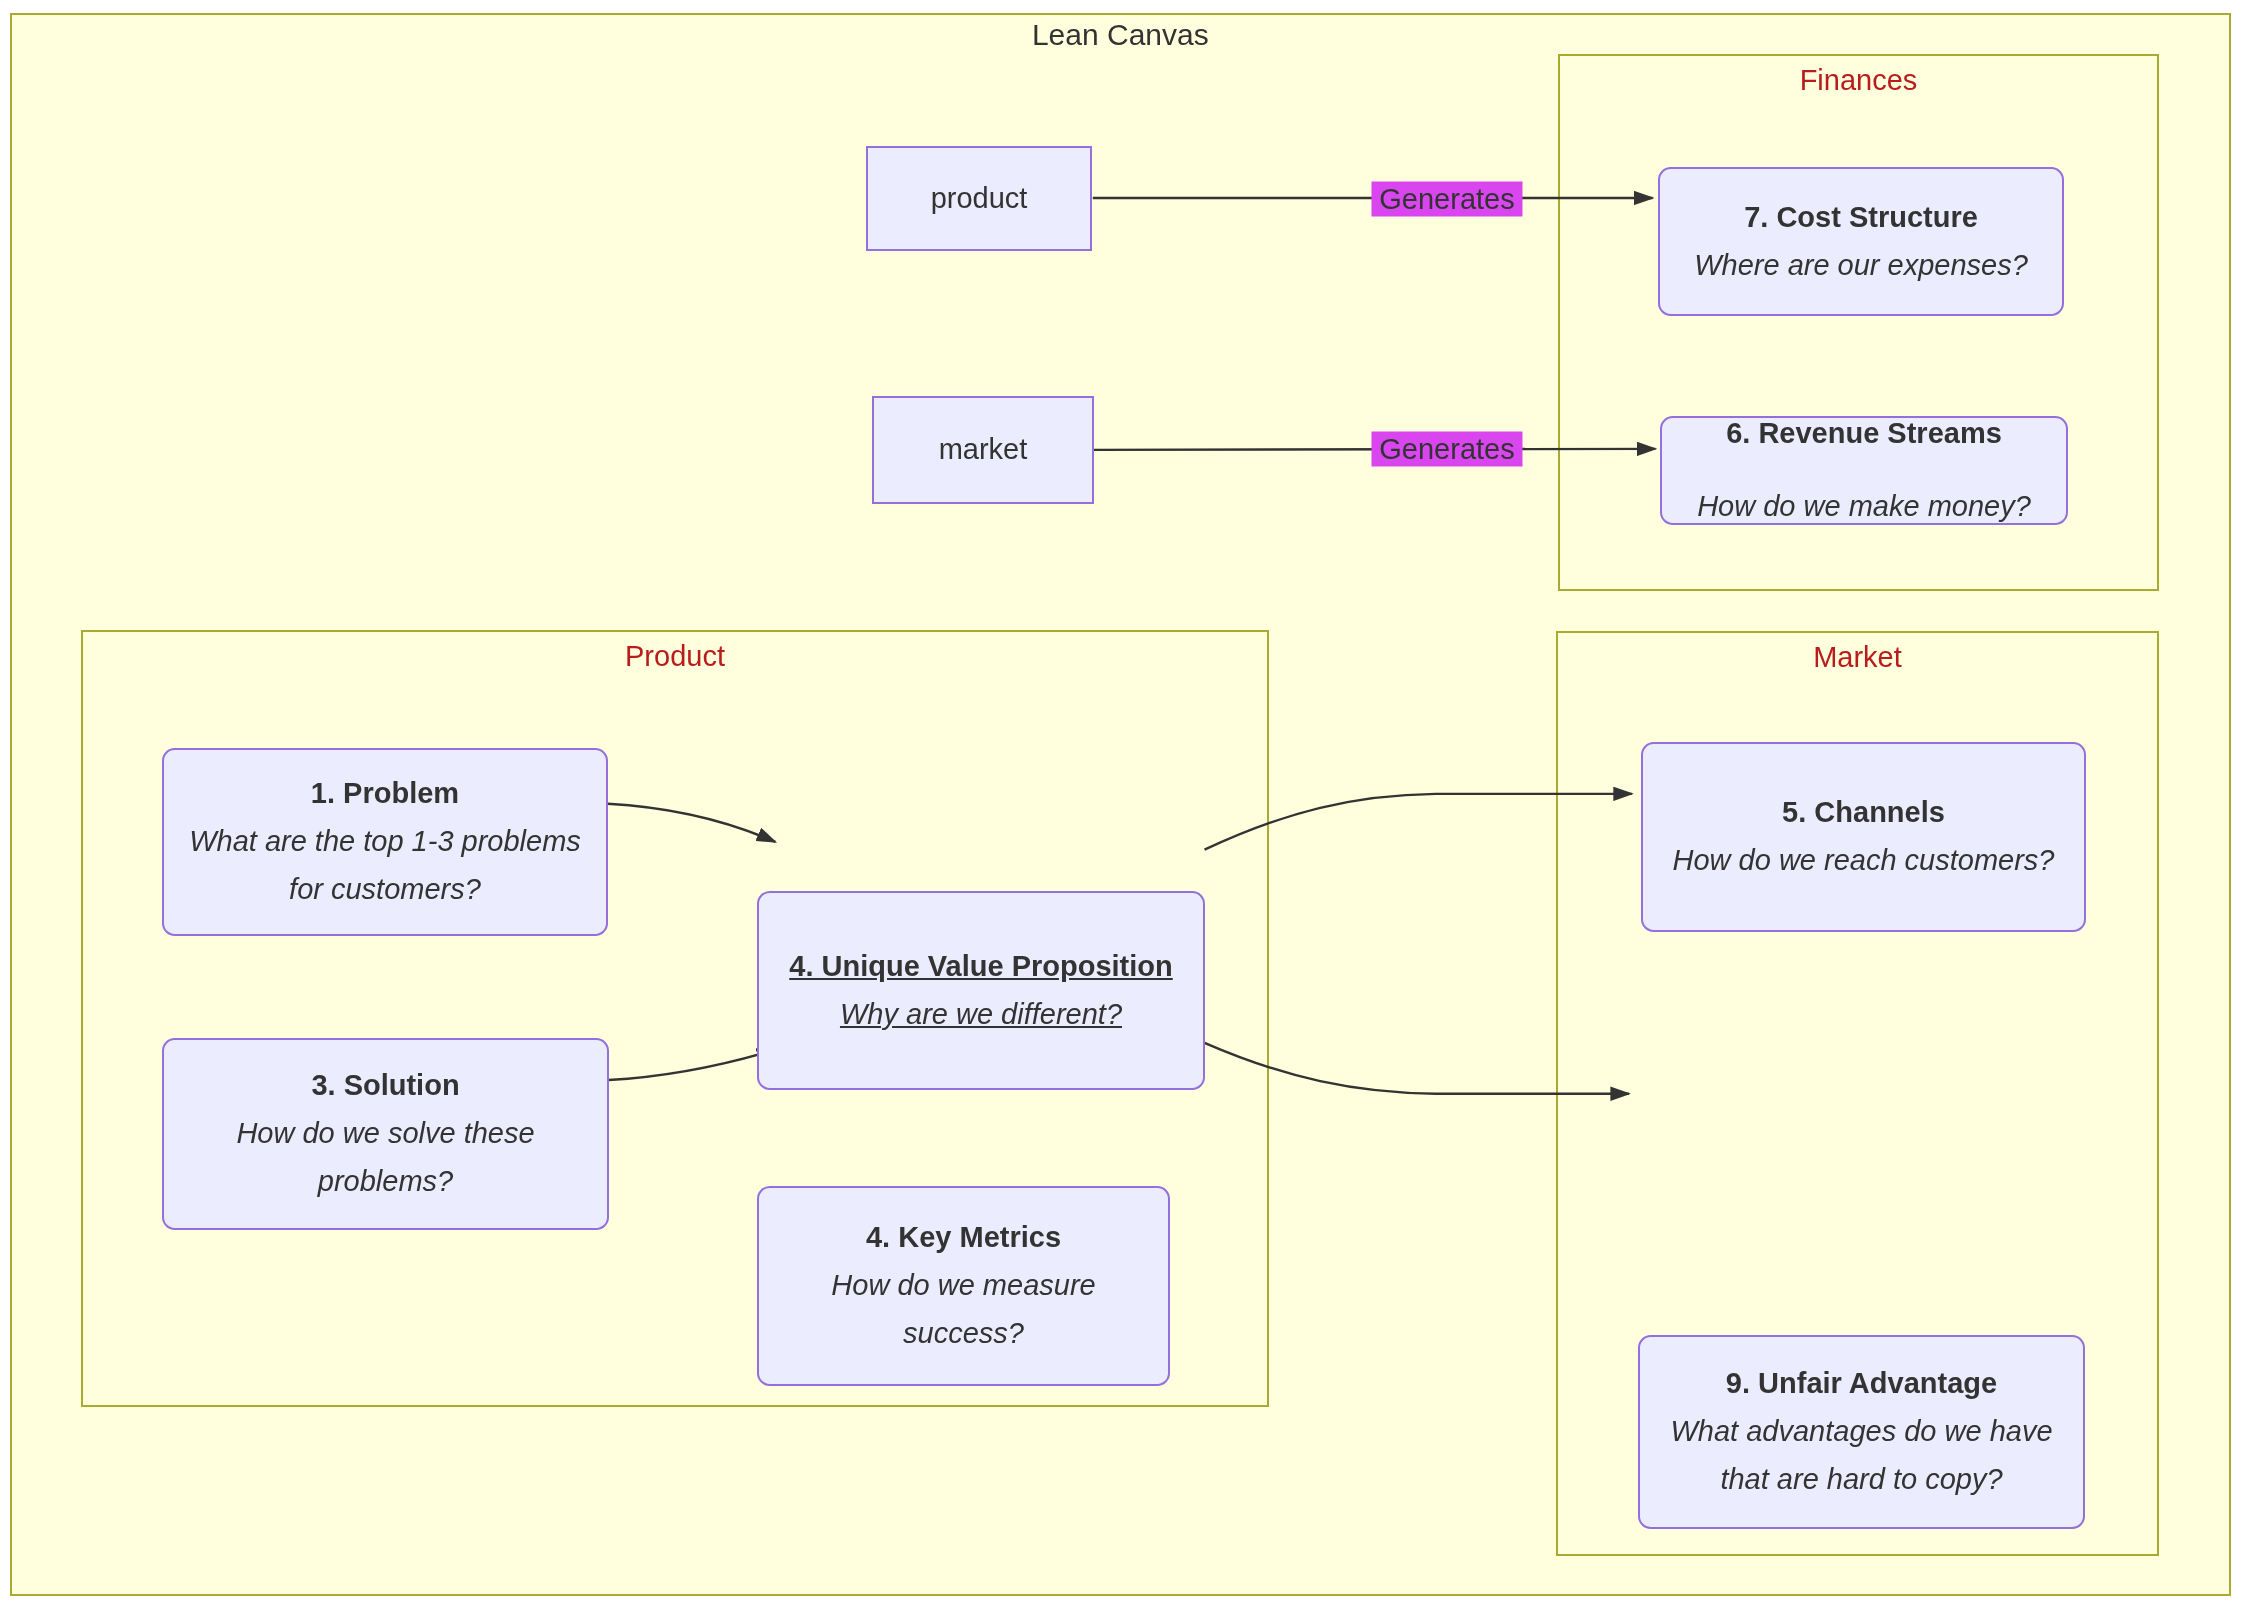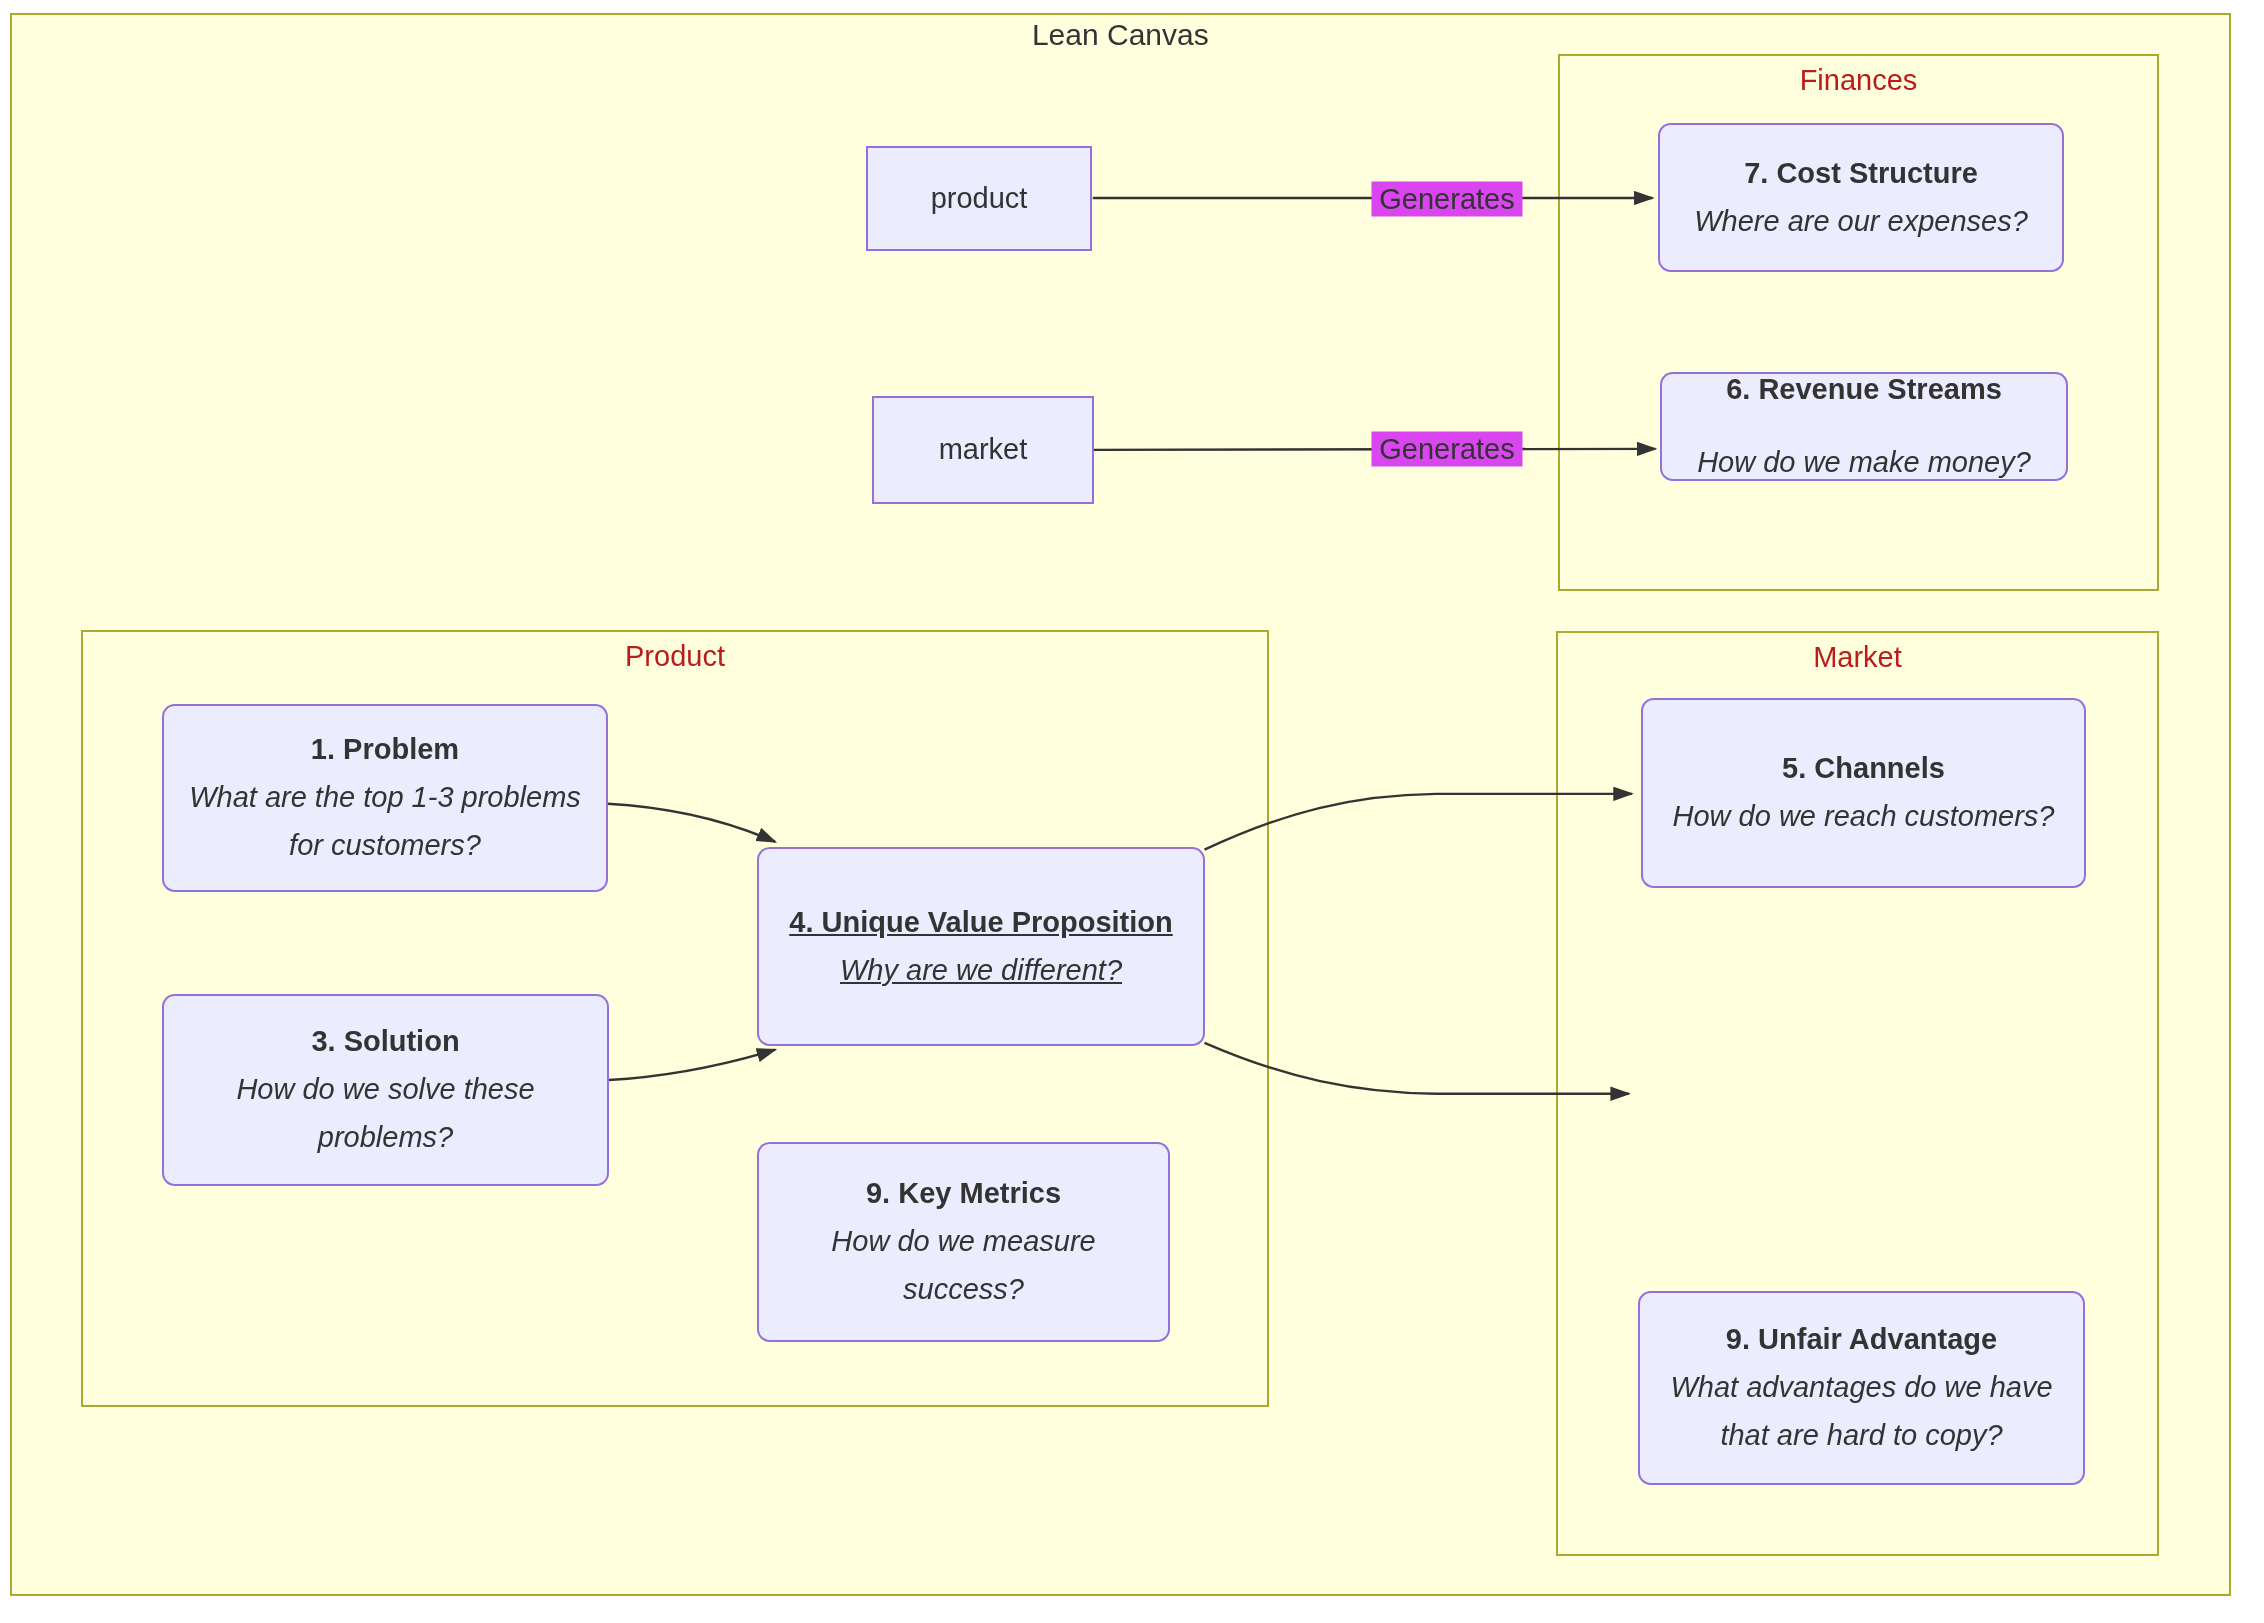--- a/index.html
+++ b/index.html
@@ -7,21 +7,21 @@
          font-family:"Liberation Sans","DejaVu Sans",sans-serif;color:#333333;padding-left:44px;}
   .outer{position:absolute;left:9.8px;top:12.7px;width:2221px;height:1583px;
          background:#ffffde;border:2px solid #aaaa33;box-sizing:border-box;}
   .cluster{position:absolute;background:#ffffde;border:2px solid #aaaa33;box-sizing:border-box;}
   .cluster-label{position:absolute;width:100%;text-align:center;font-size:29px;color:#b91c1c;}
   .diagram-title{position:absolute;left:9.8px;top:17.6px;width:2221px;text-align:center;
                  font-size:30px;color:#333333;}
   .node{position:absolute;background:#ececff;border:2px solid #9370db;box-sizing:border-box;
         display:flex;flex-direction:column;align-items:center;justify-content:center;
         text-align:center;font-size:29px;line-height:1.65;padding:5.9px 17.6px;}
-  .node.rounded{border-radius:12.7px;}
+  .node.rounded{border-radius:12.7px;margin-top:44px;}
   .node .t{font-weight:bold;color:#333333;}
   .node .q{font-style:italic;color:#333333;}
   .edge-layer{position:absolute;left:0;top:0;width:2264px;height:1623px;pointer-events:none;}
   .edge-label{position:absolute;transform:translate(-50%,-50%);background:#d946ef;
               padding:1px 7.8px;font-size:29px;color:#333333;white-space:nowrap;margin-left:16px;}
 </style>
 </head>
 <body>
 
 <div class="stage">
@@ -79,21 +79,21 @@
   </div>
   <div class="node rounded" style="left:162px;top:994px;width:447px;height:192px;">
     <span class="t">3. Solution</span>
     <span class="q">How do we solve these problems?</span>
   </div>
   <div class="node rounded" style="left:757px;top:847px;width:448px;height:199px;text-decoration:underline;">
     <span class="t">4. Unique Value Proposition</span>
     <span class="q">Why are we different?</span>
   </div>
   <div class="node rounded" style="left:757px;top:1142px;width:413px;height:200px;">
-    <span class="t">9. Key Metrics</span>
+    <span class="t">4. Key Metrics</span>
     <span class="q">How do we measure success?</span>
   </div>
 
   <div class="node rounded" style="left:1641px;top:698px;width:445px;height:190px;">
     <span class="t">5. Channels</span>
     <span class="q">How do we reach customers?</span>
   </div>
   <div class="node rounded" style="left:1638px;top:1291px;width:447px;height:194px;">
     <span class="t">9. Unfair Advantage</span>
     <span class="q">What advantages do we have that are hard to copy?</span>

